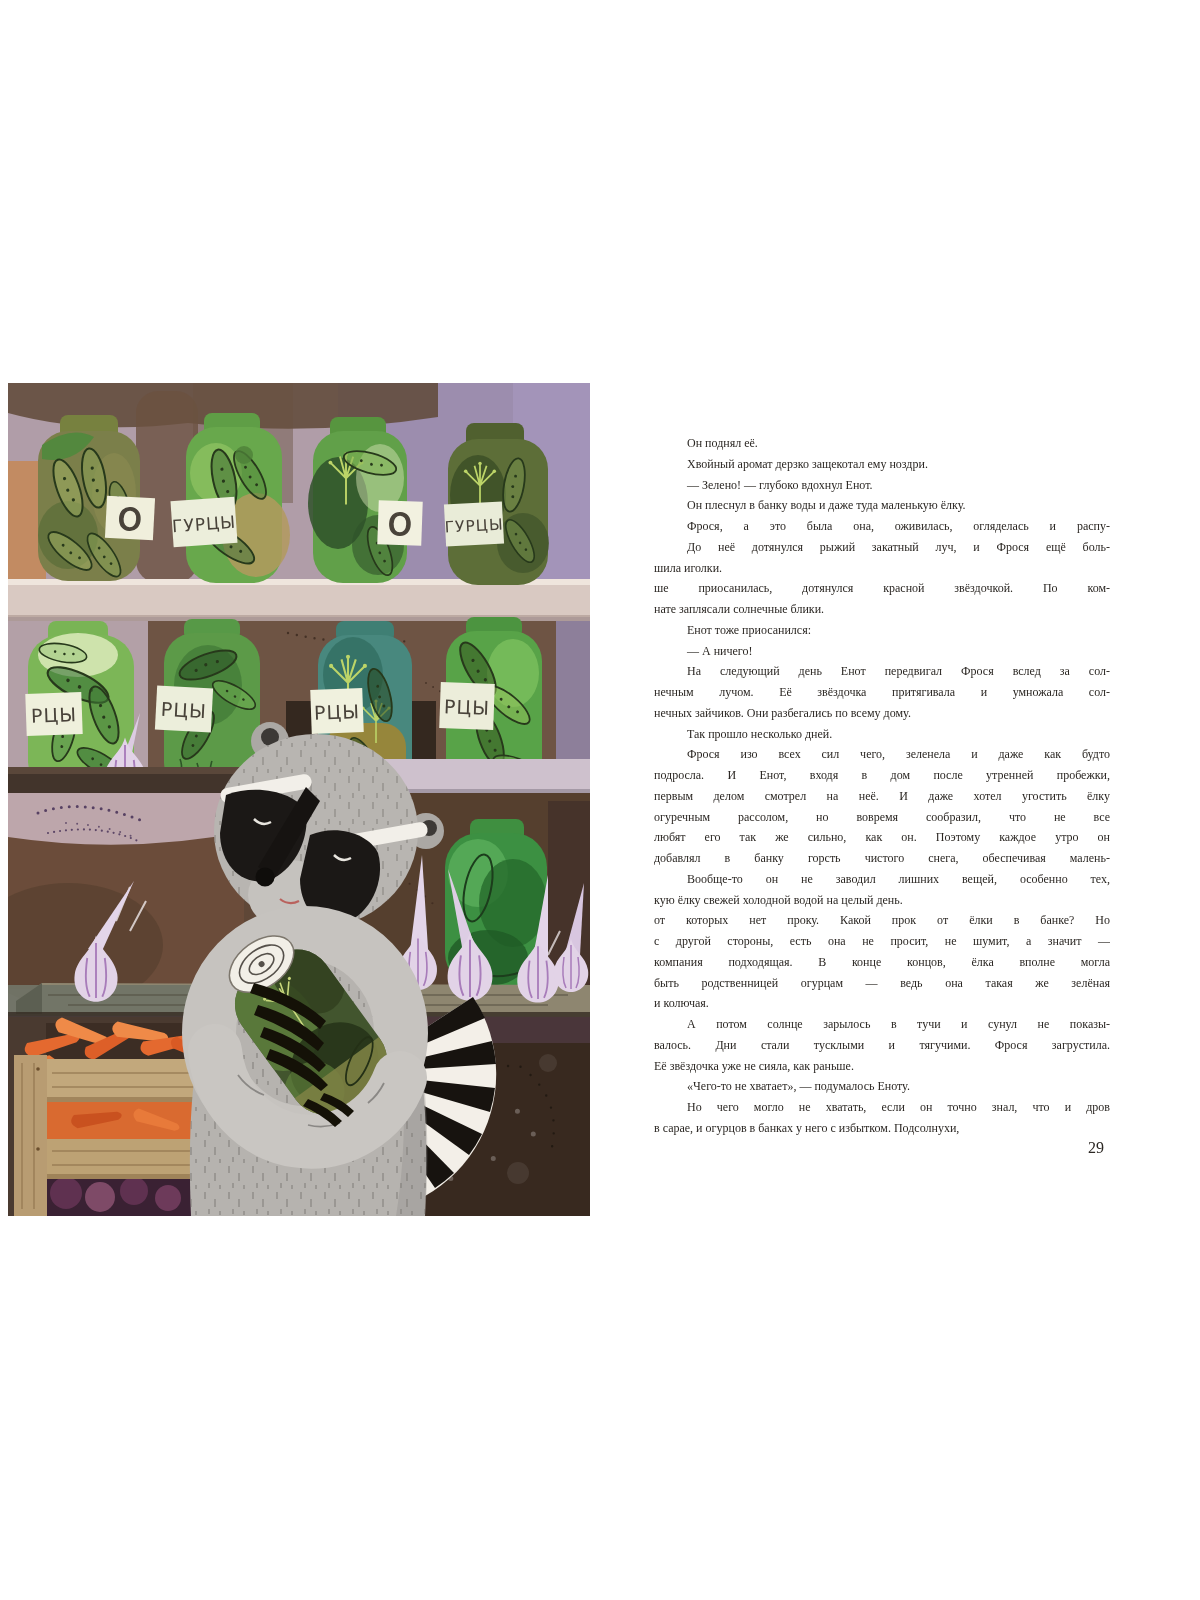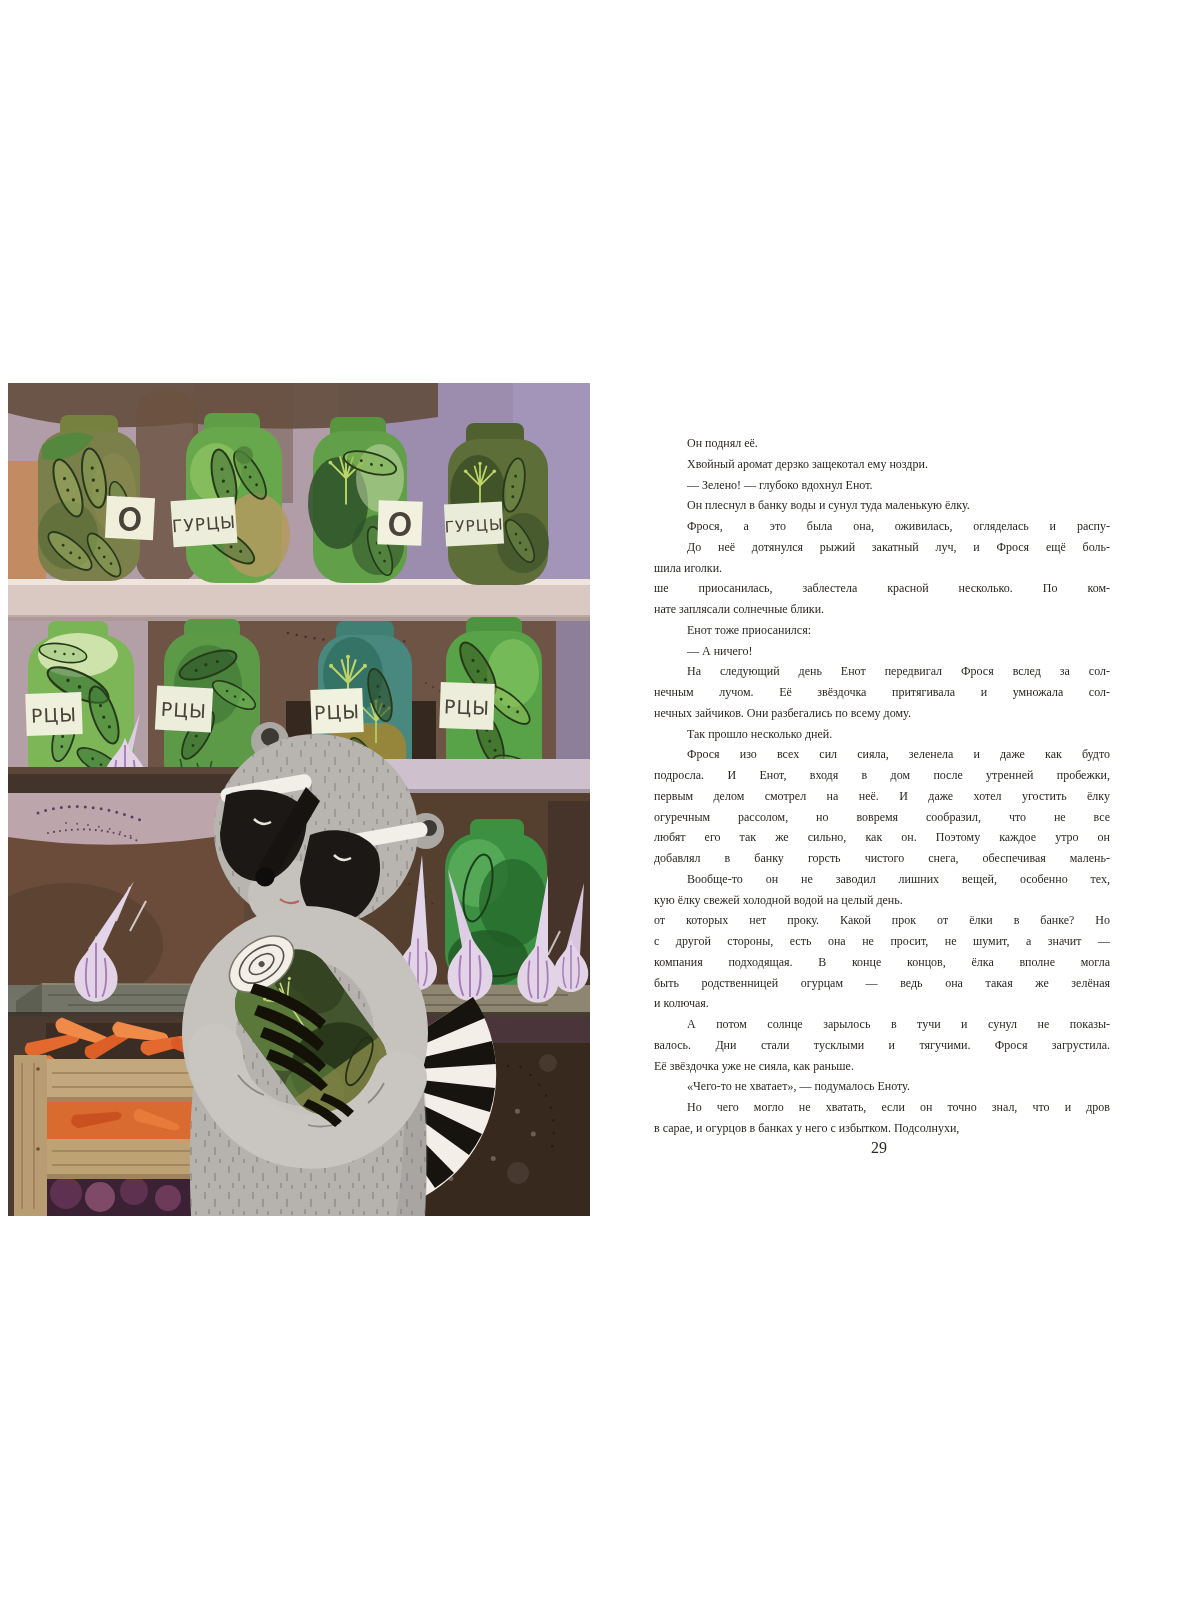--- a/index.html
+++ b/index.html
@@ -5,21 +5,21 @@
   html,body{margin:0;padding:0;}
   body{width:1200px;height:1600px;background:#ffffff;position:relative;
        font-family:"Liberation Serif", serif;overflow:hidden;}
   .illustration{position:absolute;left:8px;top:383px;width:582px;height:833px;}
   .illustration svg{display:block;}
   .text-col{position:absolute;left:654px;top:433px;width:456px;
             color:#2b2723;font-size:12px;line-height:20.75px;}
   .line{height:20.75px;overflow:hidden;text-align:justify;text-align-last:justify;}
   .line.last{text-align-last:left;}
   .line.first{text-indent:33px;}
-  .page-num{position:absolute;left:654px;top:1139px;width:450px;text-align:center;
+  .page-num{position:absolute;left:654px;top:1139px;width:450px;text-align:right;
             font-size:16px;color:#2b2723;}
   .jar-label-txt{font-family:"DejaVu Sans",sans-serif;fill:#49433a;}
 </style>
 </head>
 <body>
 
 <div class="illustration">
 <svg width="582" height="833" viewBox="0 0 582 833" xmlns="http://www.w3.org/2000/svg">
   <defs>
     <g id="cuke">
@@ -378,33 +378,33 @@
       <path d="M316,710 q18,6 30,18 l-6,6 q-12,-11 -28,-17 z"></path>
     </g>
   </g>
 </svg>
 </div>
 
 <div class="text-col">
     <div class="line first last">Он поднял её.</div>
     <div class="line first last">Хвойный аромат дерзко защекотал ему ноздри.</div>
     <div class="line first last">— Зелено! — глубоко вдохнул Енот.</div>
-    <div class="line first last">Он плеснул в банку воды и сунул туда маленькую ёлку.</div>
+    <div class="line first last">Он плеснул в банку воды и даже туда маленькую ёлку.</div>
     <div class="line first">Фрося, а это была она, оживилась, огляделась и распу-</div>
     <div class="line first">До неё дотянулся рыжий закатный луч, и Фрося ещё боль-</div>
     <div class="line last">шила иголки.</div>
-    <div class="line">ше приосанилась, заблестела красной несколько. По ком-</div>
+    <div class="line">ше приосанилась, дотянулся красной звёздочкой. По ком-</div>
     <div class="line last">нате заплясали солнечные блики.</div>
     <div class="line first last">Енот тоже приосанился:</div>
     <div class="line first last">— А ничего!</div>
     <div class="line first">На следующий день Енот передвигал Фрося вслед за сол-</div>
     <div class="line">нечным лучом. Её звёздочка притягивала и умножала сол-</div>
     <div class="line last">нечных зайчиков. Они разбегались по всему дому.</div>
     <div class="line first last">Так прошло несколько дней.</div>
-    <div class="line first">Фрося изо всех сил сияла, зеленела и даже как будто</div>
+    <div class="line first">Фрося изо всех сил чего, зеленела и даже как будто</div>
     <div class="line">подросла. И Енот, входя в дом после утренней пробежки,</div>
     <div class="line">первым делом смотрел на неё. И даже хотел угостить ёлку</div>
     <div class="line">огуречным рассолом, но вовремя сообразил, что не все</div>
     <div class="line">любят его так же сильно, как он. Поэтому каждое утро он</div>
     <div class="line">добавлял в банку горсть чистого снега, обеспечивая малень-</div>
     <div class="line first">Вообще-то он не заводил лишних вещей, особенно тех,</div>
     <div class="line last">кую ёлку свежей холодной водой на целый день.</div>
     <div class="line">от которых нет проку. Какой прок от ёлки в банке? Но</div>
     <div class="line">с другой стороны, есть она не просит, не шумит, а значит —</div>
     <div class="line">компания подходящая. В конце концов, ёлка вполне могла</div>

